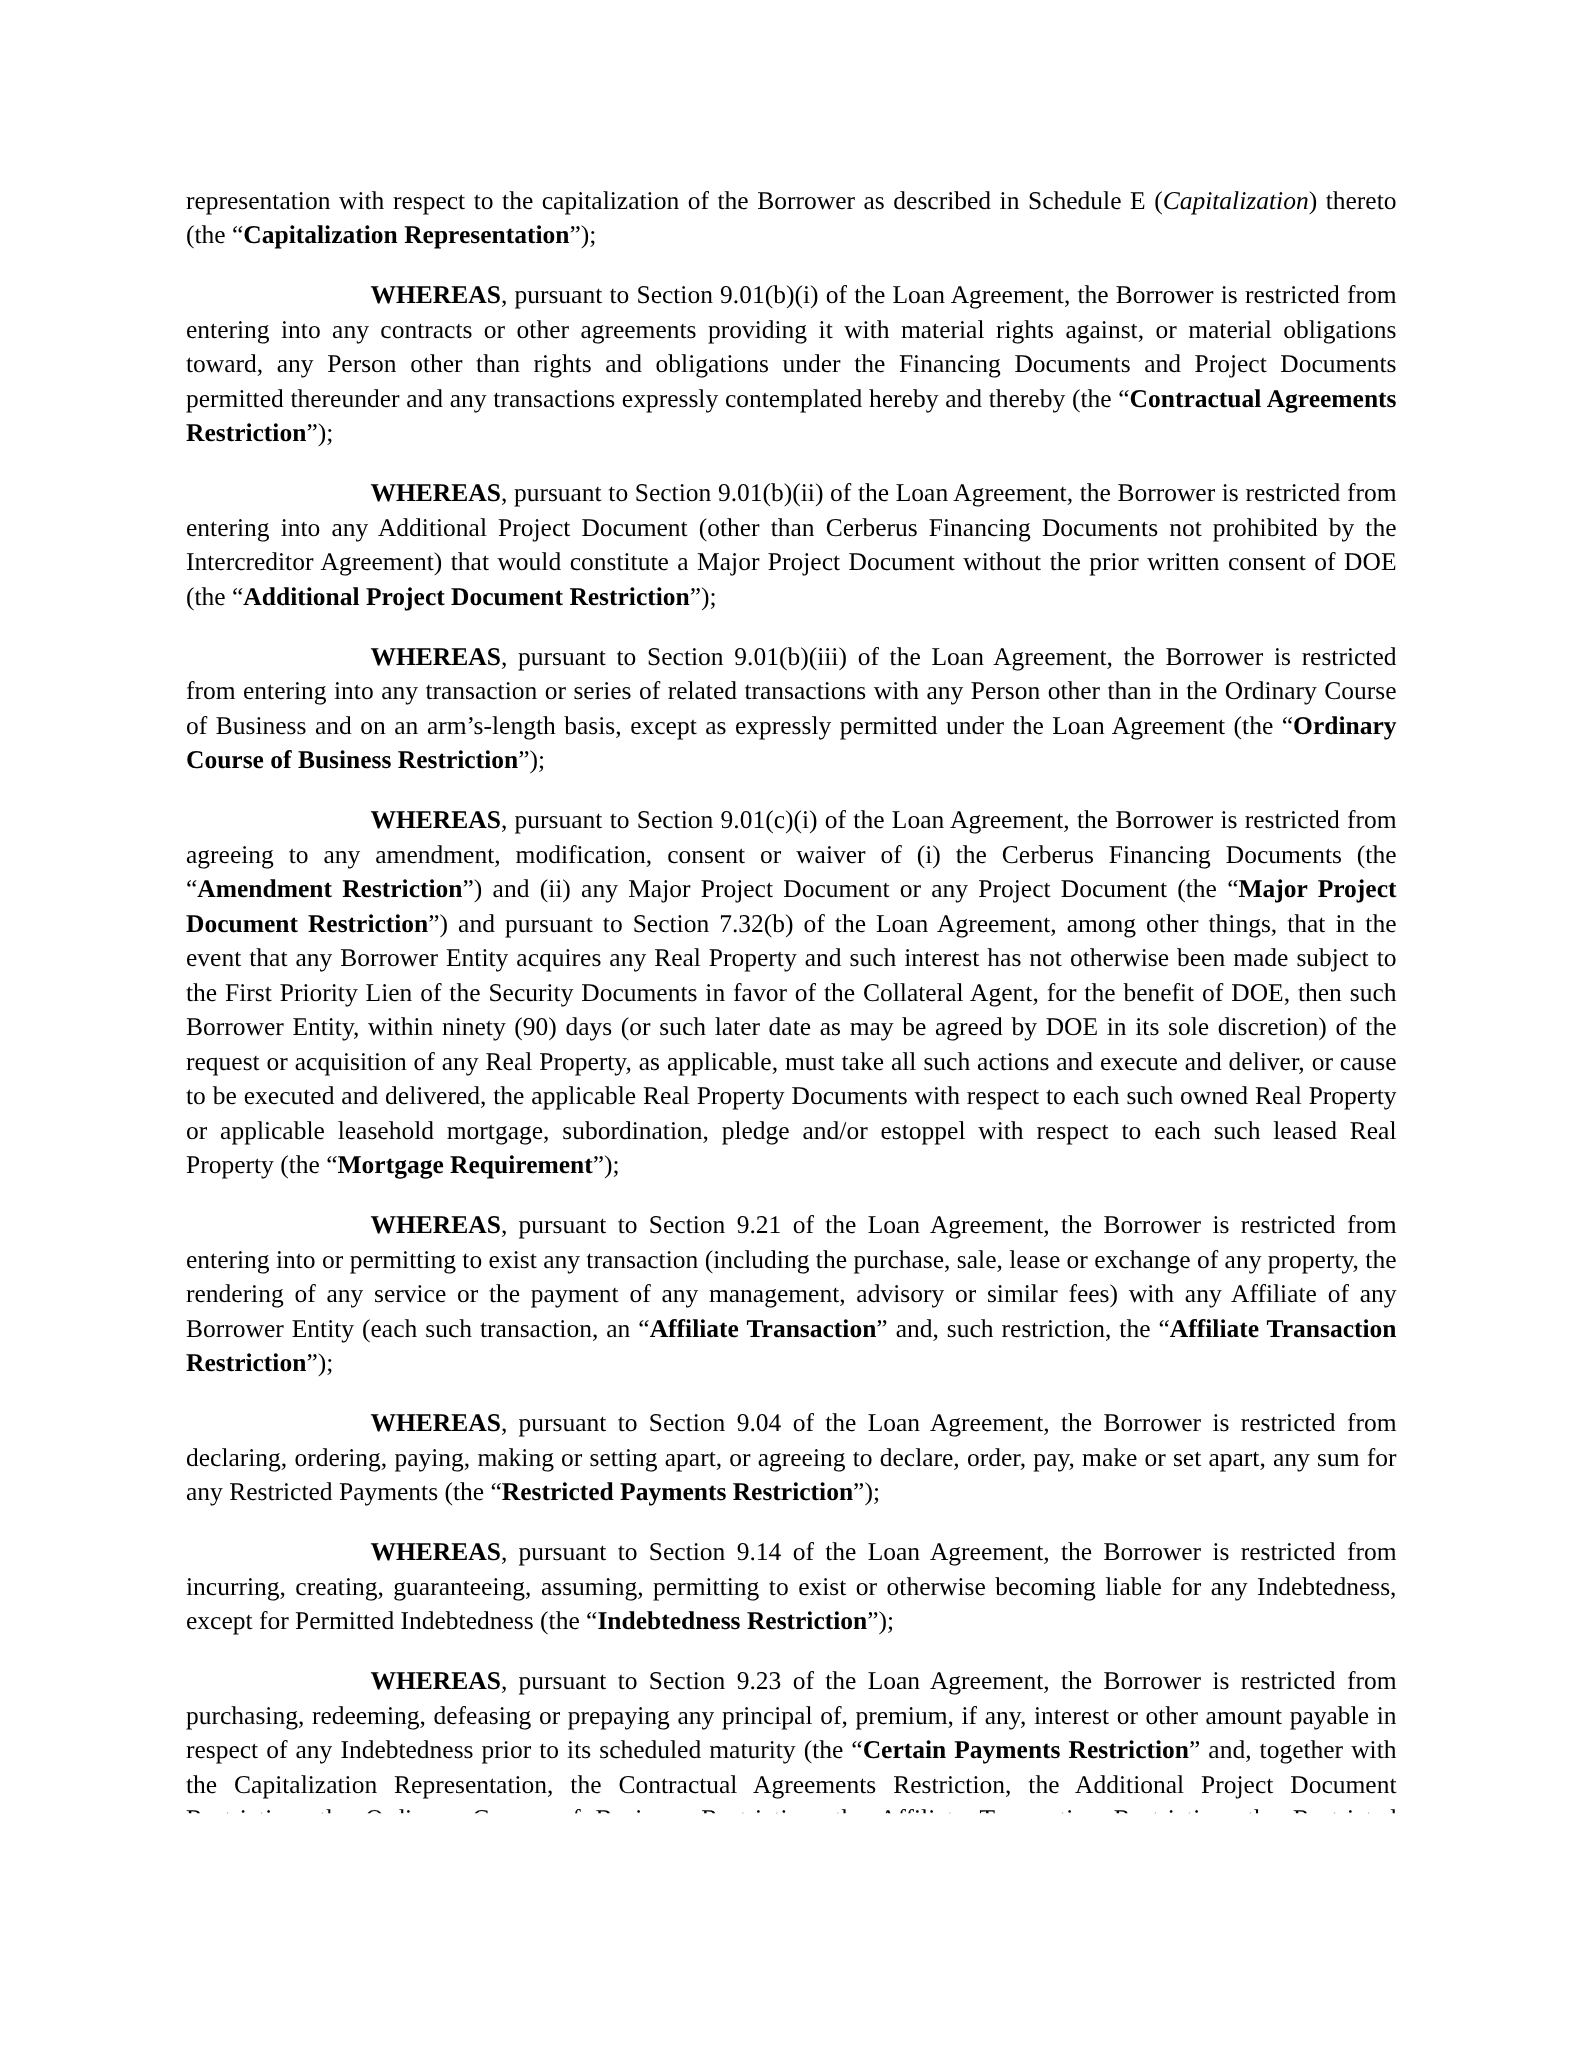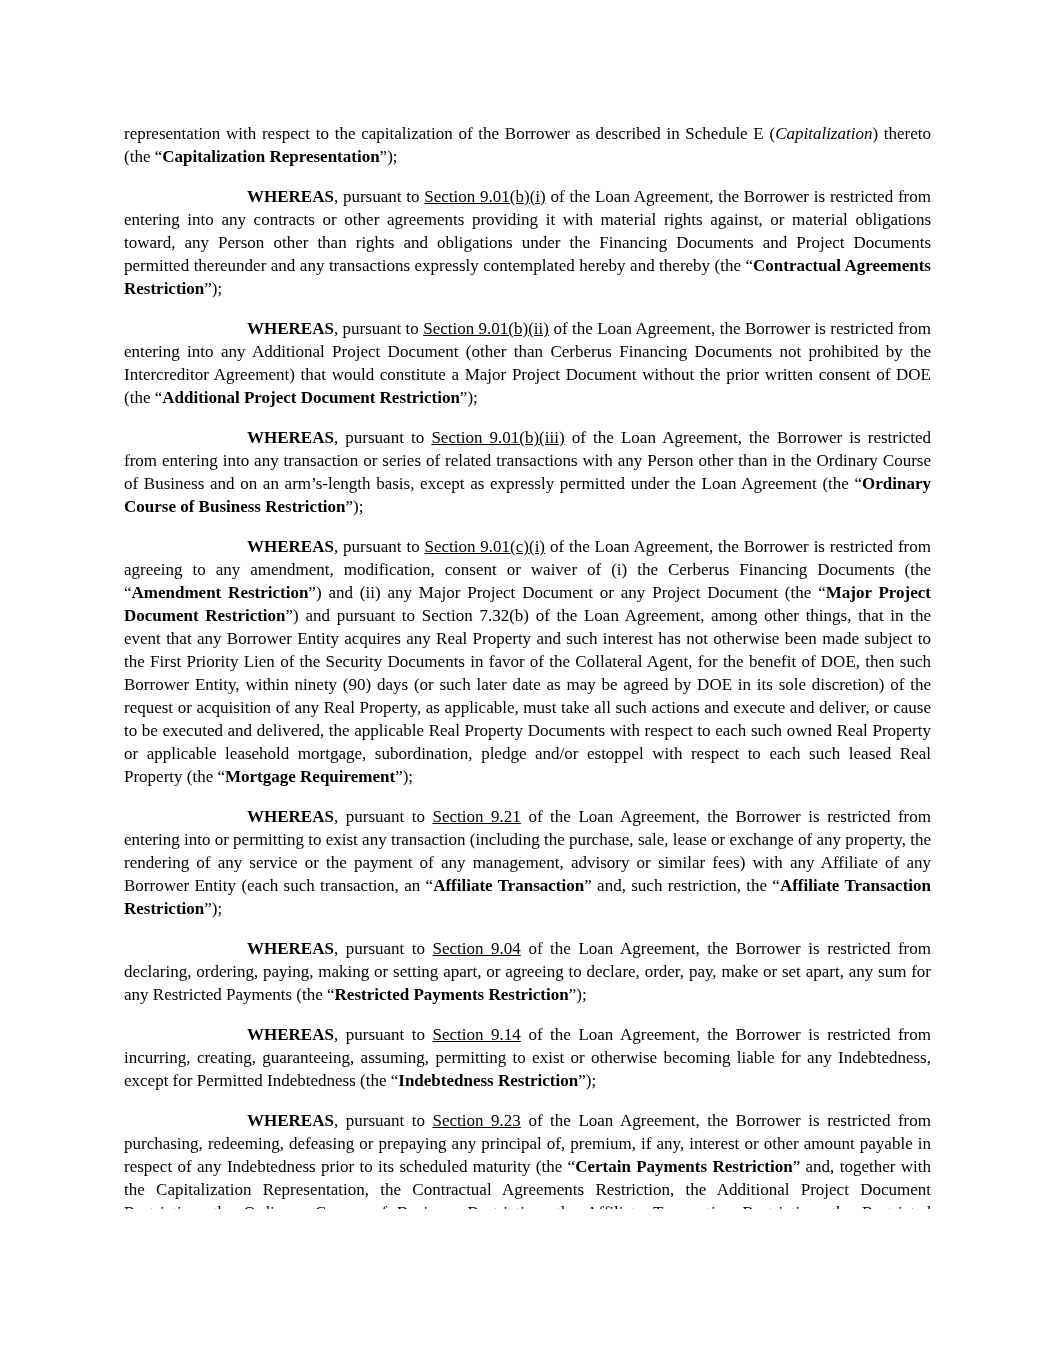--- a/index.html
+++ b/index.html
@@ -26,21 +26,21 @@
   }
   p.para {
     margin: 0 0 17px 0;
     text-align: justify;
   }
   p.para.indent {
     text-indent: 123px;
   }
   .b { font-weight: bold; }
   .i { font-style: italic; }
-  .u { text-decoration: underline; }
+  .u { }
   .footer {
     position: absolute;
     left: 0;
     right: 0;
     top: 1274px;
     text-align: center;
   }
 </style>
 </head>
 <body>

